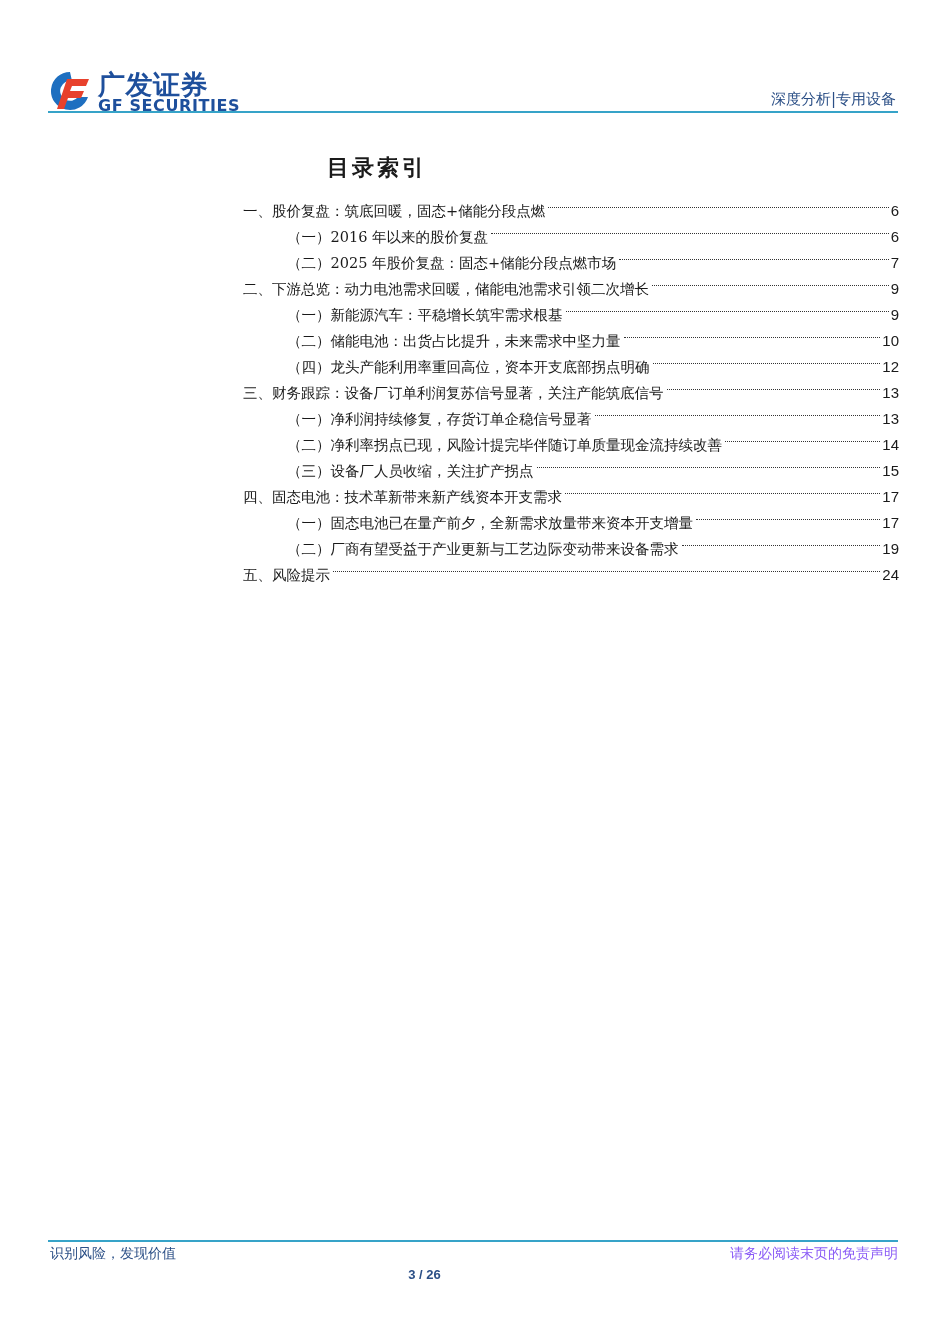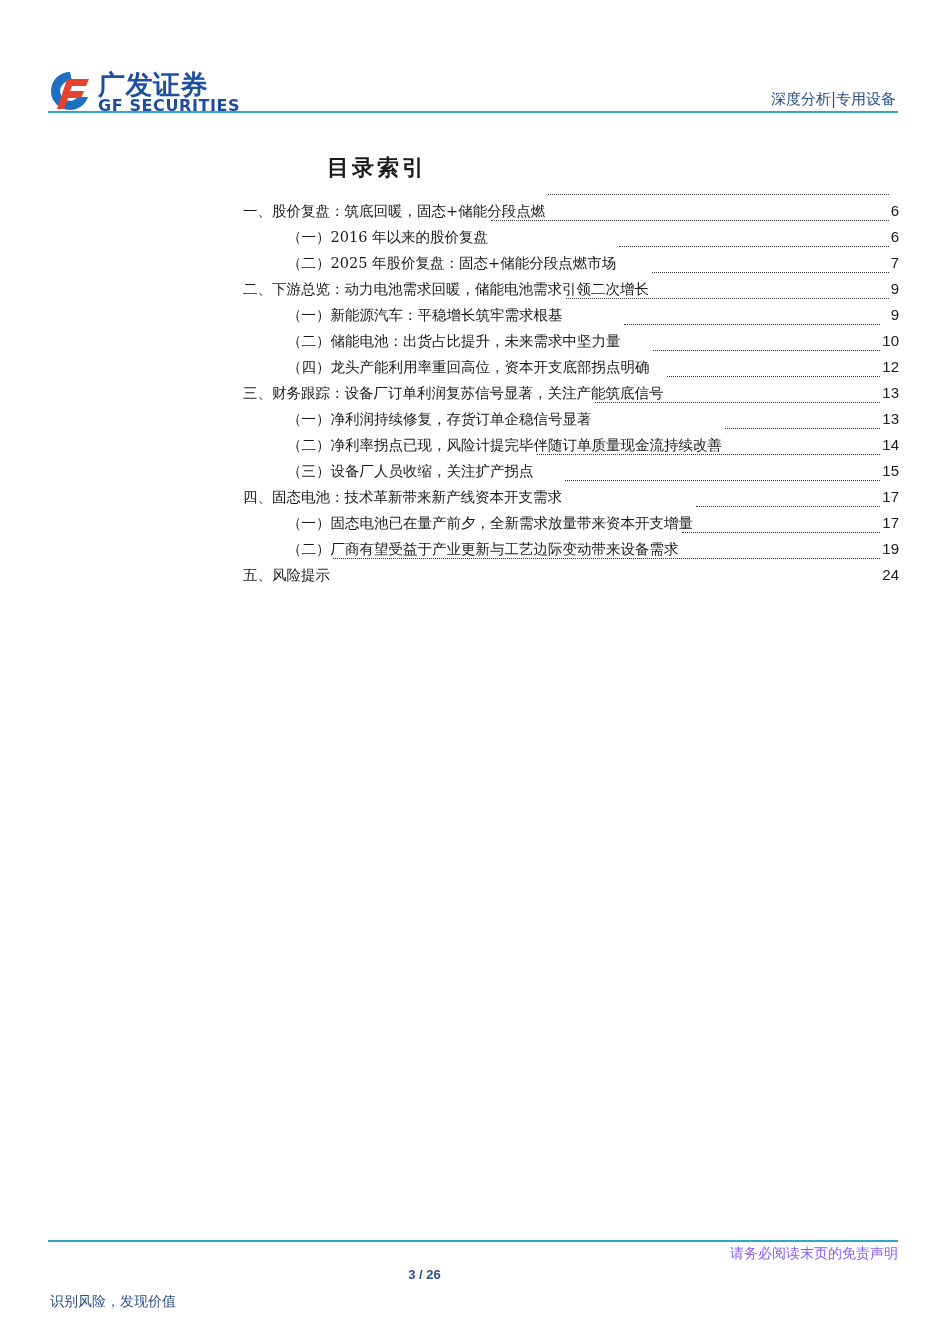--- a/index.html
+++ b/index.html
@@ -17,31 +17,31 @@
              font-family:"DejaVu Sans", sans-serif; }
   .header-right { position:absolute; right:54px; top:54px; font-size:15px; color:#2b4f86;
                   line-height:20px; white-space:nowrap; }
   .header-line { position:absolute; left:48px; top:76px; width:850px; height:2px; background:#36a3c8; }
 
   
   .toc-title { position:absolute; left:0; width:754px; top:153px; text-align:center;
                font-family:"DejaVu Serif", serif; font-size:22px; font-weight:bold;
                color:#1a1a1a; letter-spacing:3px; }
   .toc { position:absolute; left:243px; top:198px; width:656px; }
-  .toc-row { display:flex; align-items:flex-start; height:26px; line-height:26px;
+  .toc-row { display:flex; align-items:center; height:26px; line-height:26px;
              font-size:14.5px; white-space:nowrap; }
   .toc-row.lvl2 { padding-left:44px; }
   .toc-text { font-family:"DejaVu Serif", serif; color:#1a1a1a; flex:0 0 auto; }
   .toc-dots { flex:1 1 auto; border-bottom:1.5px dotted #333; margin:0 2px 0 3px;
               transform:translateY(-4px); min-width:10px; }
   .toc-page { font-family:"Liberation Sans", sans-serif; font-size:15px; flex:0 0 auto; color:#1a1a1a; }
 
   
   .footer-line { position:absolute; left:48px; top:1240px; width:850px; height:2px; background:#36a3c8; }
-  .footer-left { position:absolute; left:50px; top:1245px; font-size:14px; color:#2b4f86; white-space:nowrap;margin-top:48px; }
+  .footer-left { position:absolute; left:50px; top:1245px; font-size:14px; color:#2b4f86; white-space:nowrap; }
   .footer-right { position:absolute; right:52px; top:1245px; font-size:14px; color:#8b5cf6; white-space:nowrap; }
   .page-num { position:absolute; left:0; width:849px; top:1267px; text-align:center;
               font-family:"Liberation Sans", sans-serif; font-size:13px; font-weight:bold; color:#2b4f86; }
 </style>
 </head>
 <body>
 
 <div class="header">
   <div class="logo">
     <svg class="logo-mark" viewBox="0 0 44 44" width="44" height="44">

